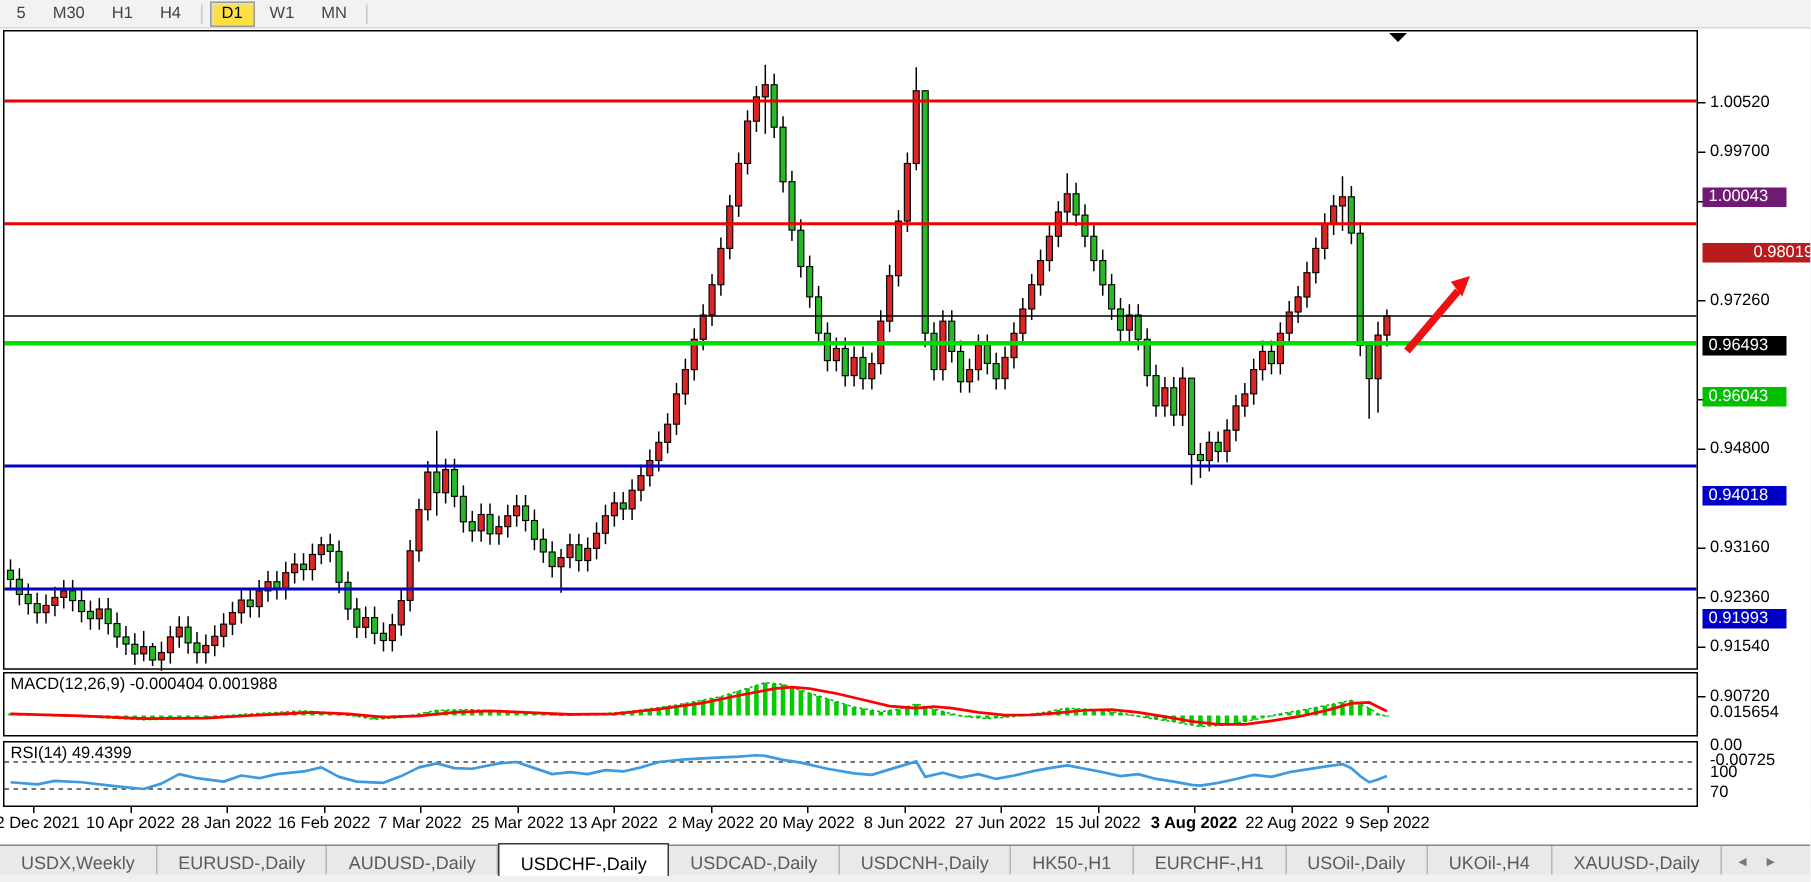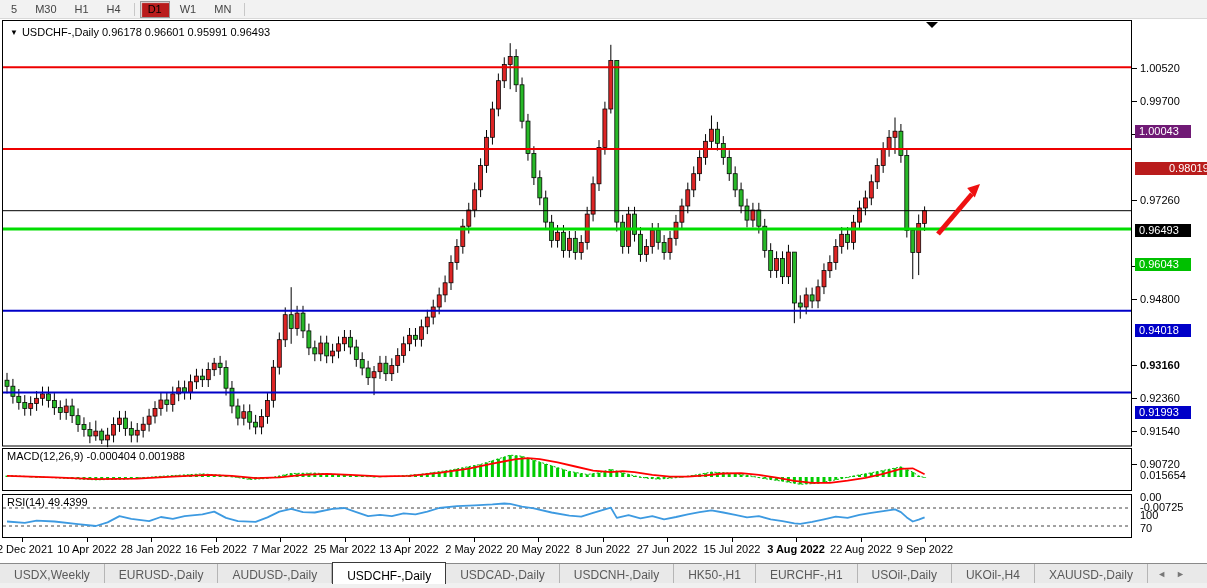--- a/index.html
+++ b/index.html
@@ -1,21 +1,21 @@
 <!DOCTYPE html>
 <html><head>
 <meta charset="utf-8">
 <style>
   html,body{margin:0;padding:0;background:#f0f0f0;font-family:"Liberation Sans",sans-serif;}
   .window{position:relative;width:1207px;height:588px;background:#fff;overflow:hidden;}
   
   .tf-bar{position:absolute;left:0;top:0;width:1207px;height:19px;background:#f2f2f2;
           border-bottom:1px solid #d9d9d9;display:flex;align-items:center;padding-left:2px;box-sizing:border-box;}
   .tf-btn{font-size:11px;color:#444;padding:1px 7px;margin:0 1px;border:1px solid transparent;line-height:13px;cursor:default;}
-  .tf-btn.active{background:#b91c1c;border:1px solid #9a9a9a;box-shadow:inset 1px 1px 1px #ddd;color:#000;}
+  .tf-btn.active{background:#fde047;border:1px solid #9a9a9a;box-shadow:inset 1px 1px 1px #ddd;color:#000;}
   .tf-sep{width:1px;height:13px;background:#c8c8c8;margin:0 4px;}
   
   .chart-region{position:absolute;left:0;top:20px;width:1207px;height:543px;background:#fff;}
   #chart-svg{position:absolute;left:0;top:0;}
   .panel-label{position:absolute;font-size:11px;color:#000;white-space:nowrap;z-index:5;}
   .dd-icon{font-size:8px;vertical-align:1px;margin-right:4px;color:#000;}
   
   .price-axis{position:absolute;left:1132px;top:0;width:75px;height:543px;background:#fff;}
   .ptick{position:absolute;left:8px;font-size:11px;color:#000;white-space:nowrap;}
   .ptick-dash{position:absolute;left:0;width:5px;height:1px;background:#000;}
@@ -858,41 +858,38 @@
         <g>
           <line x1="3" y1="488.0" x2="1131" y2="488.0" stroke="#444" stroke-width="1" stroke-dasharray="3,3"></line>
           <line x1="3" y1="506.0" x2="1131" y2="506.0" stroke="#444" stroke-width="1" stroke-dasharray="3,3"></line>
           <polyline points="7.0,501.5 24.8,502.9 36.6,500.6 54.4,501.5 78.0,504.2 95.8,506.0 107.6,502.4 119.5,496.1 131.3,498.8 149.1,501.1 160.9,497.0 172.8,498.8 184.6,496.1 202.4,494.3 214.2,491.6 226.0,497.9 237.9,501.1 255.6,501.9 267.5,497.4 279.3,491.6 291.2,488.9 303.0,492.1 314.8,492.5 332.6,488.9 344.4,488.0 356.3,492.1 368.1,496.1 380.0,494.8 391.8,496.1 403.6,493.4 415.5,494.3 427.3,491.6 439.2,488.0 456.9,486.2 474.7,485.3 492.4,484.4 504.3,483.5 510.2,483.9 522.0,486.6 533.9,488.4 551.6,492.5 569.4,495.6 581.2,496.6 593.1,492.9 604.9,489.4 610.8,487.6 616.8,497.9 628.6,495.2 640.4,498.4 652.3,496.1 664.1,499.3 676.0,497.0 687.8,494.3 699.6,492.1 711.5,490.3 723.3,492.5 735.2,494.8 747.0,497.4 758.8,496.1 770.7,499.3 782.5,501.1 794.4,503.3 800.3,503.8 812.1,501.9 824.0,499.3 835.8,496.6 847.6,497.9 859.5,494.8 871.3,492.9 883.2,491.1 895.0,489.4 900.9,492.1 906.8,497.4 912.8,501.5 918.7,499.7 924.6,497.3" fill="none" stroke="#3d9ae1" stroke-width="1.8" stroke-linejoin="round"></polyline>
         </g>
         <rect x="2.5" y="0.5" width="1129" height="425.5" fill="none" stroke="#000000"></rect>
         <rect x="2.5" y="428.5" width="1129" height="42" fill="none" stroke="#000000"></rect>
         <rect x="2.5" y="474.5" width="1129" height="43" fill="none" stroke="#000000"></rect>
       </svg>
 
-    <div class="panel-label" style="left:10px;top:6px;">
-      <span class="dd-icon">▼</span><span>USDCHF-,Daily</span>&nbsp;<span>0.96178 0.96601 0.95991 0.96493</span>
-    </div>
     <div class="panel-label" style="left:7px;top:430px;">MACD(12,26,9) -0.000404 0.001988</div>
     <div class="panel-label" style="left:7px;top:476px;">RSI(14) 49.4399</div>
 
     <div class="price-axis">
         <div class="ptick-dash" style="top: 48px;"></div>
         <div class="ptick" style="top: 42px;">1.00520</div>
         <div class="ptick-dash" style="top: 81px;"></div>
         <div class="ptick" style="top: 75px;">0.99700</div>
         <div class="ptick-dash" style="top: 114px;"></div>
         <div class="ptick" style="top: 108px;">0.98880</div>
         <div class="ptick-dash" style="top: 180px;"></div>
         <div class="ptick" style="top: 174px;">0.97260</div>
         <div class="ptick-dash" style="top: 246px;"></div>
         <div class="ptick" style="top: 240px;">0.95620</div>
         <div class="ptick-dash" style="top: 279px;"></div>
         <div class="ptick" style="top: 273px;">0.94800</div>
         <div class="ptick-dash" style="top: 345px;"></div>
-        <div class="ptick" style="top: 339px; font-weight: bold;">0.93160</div>
+        <div class="ptick" style="top: 339px;">0.93160</div>
         <div class="ptick-dash" style="top: 378px;"></div>
         <div class="ptick" style="top: 372px;">0.92360</div>
         <div class="ptick-dash" style="top: 411px;"></div>
         <div class="ptick" style="top: 405px;">0.91540</div>
         <div class="ptick-dash" style="top: 444px;"></div>
         <div class="ptick" style="top: 438px;">0.90720</div>
         <div class="pbadge" style="top: 60px; background: #701a75; margin-top: 45px;">1.00043</div>
         <div class="pbadge" style="top: 142px; background: #b91c1c; padding-left: 34px;">0.98019</div>
         <div class="pbadge" style="top: 204px; background: rgb(0, 0, 0);">0.96493</div>
         <div class="pbadge" style="top: 222px; background: rgb(0, 192, 0); margin-top: 16px;">0.96043</div>

